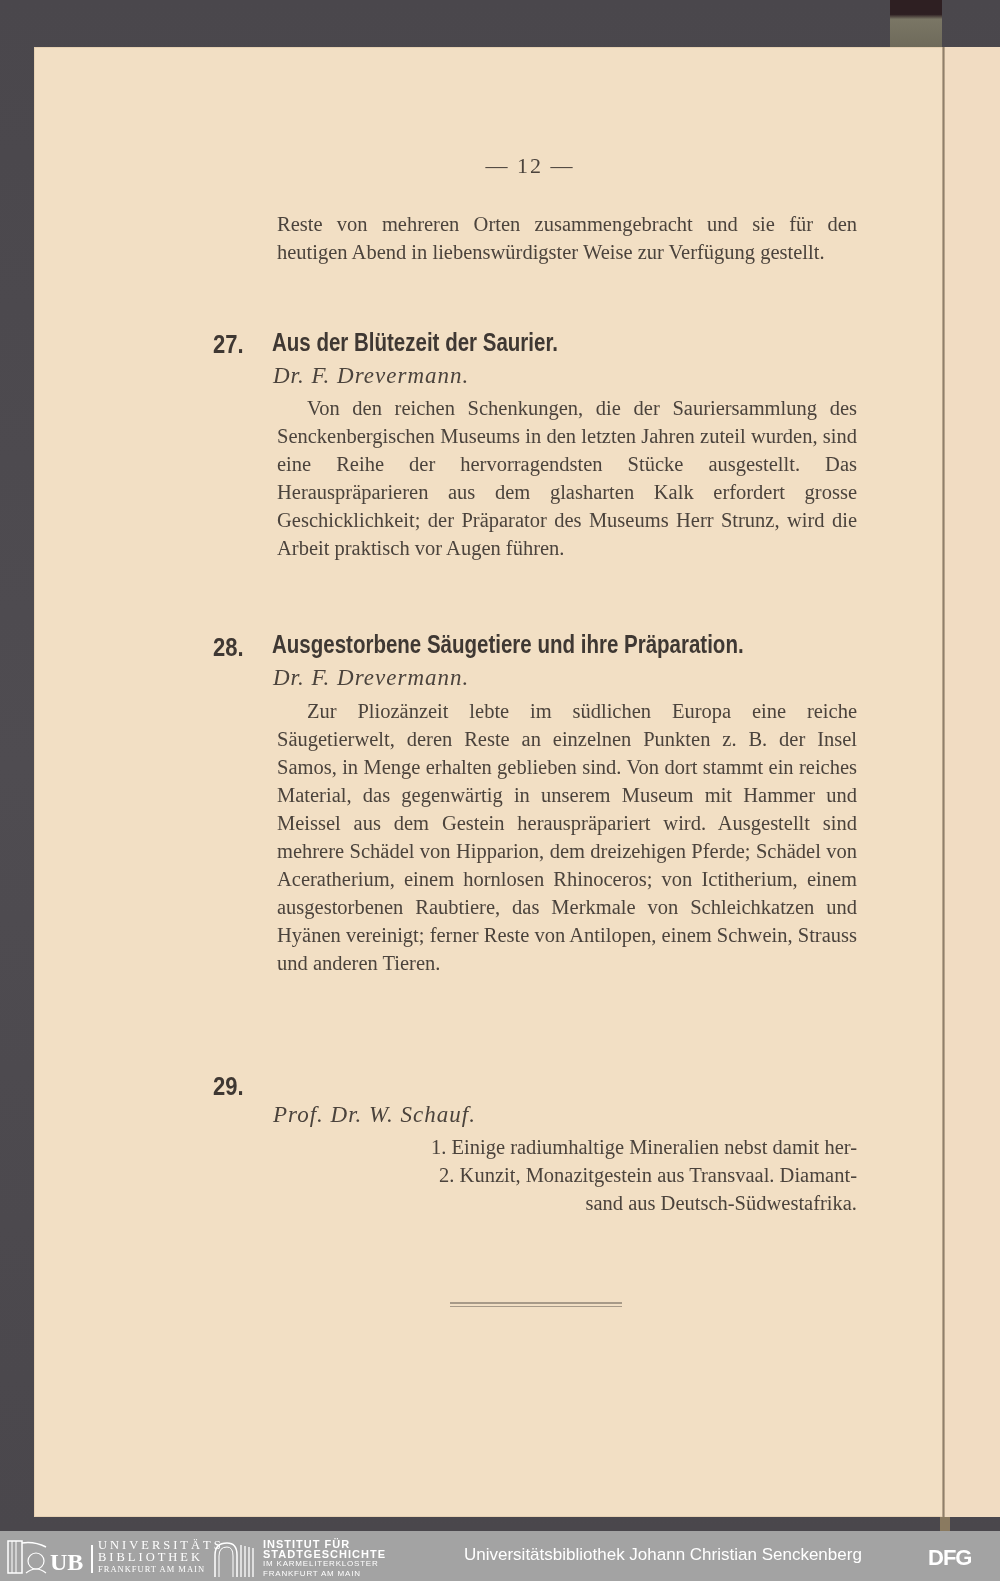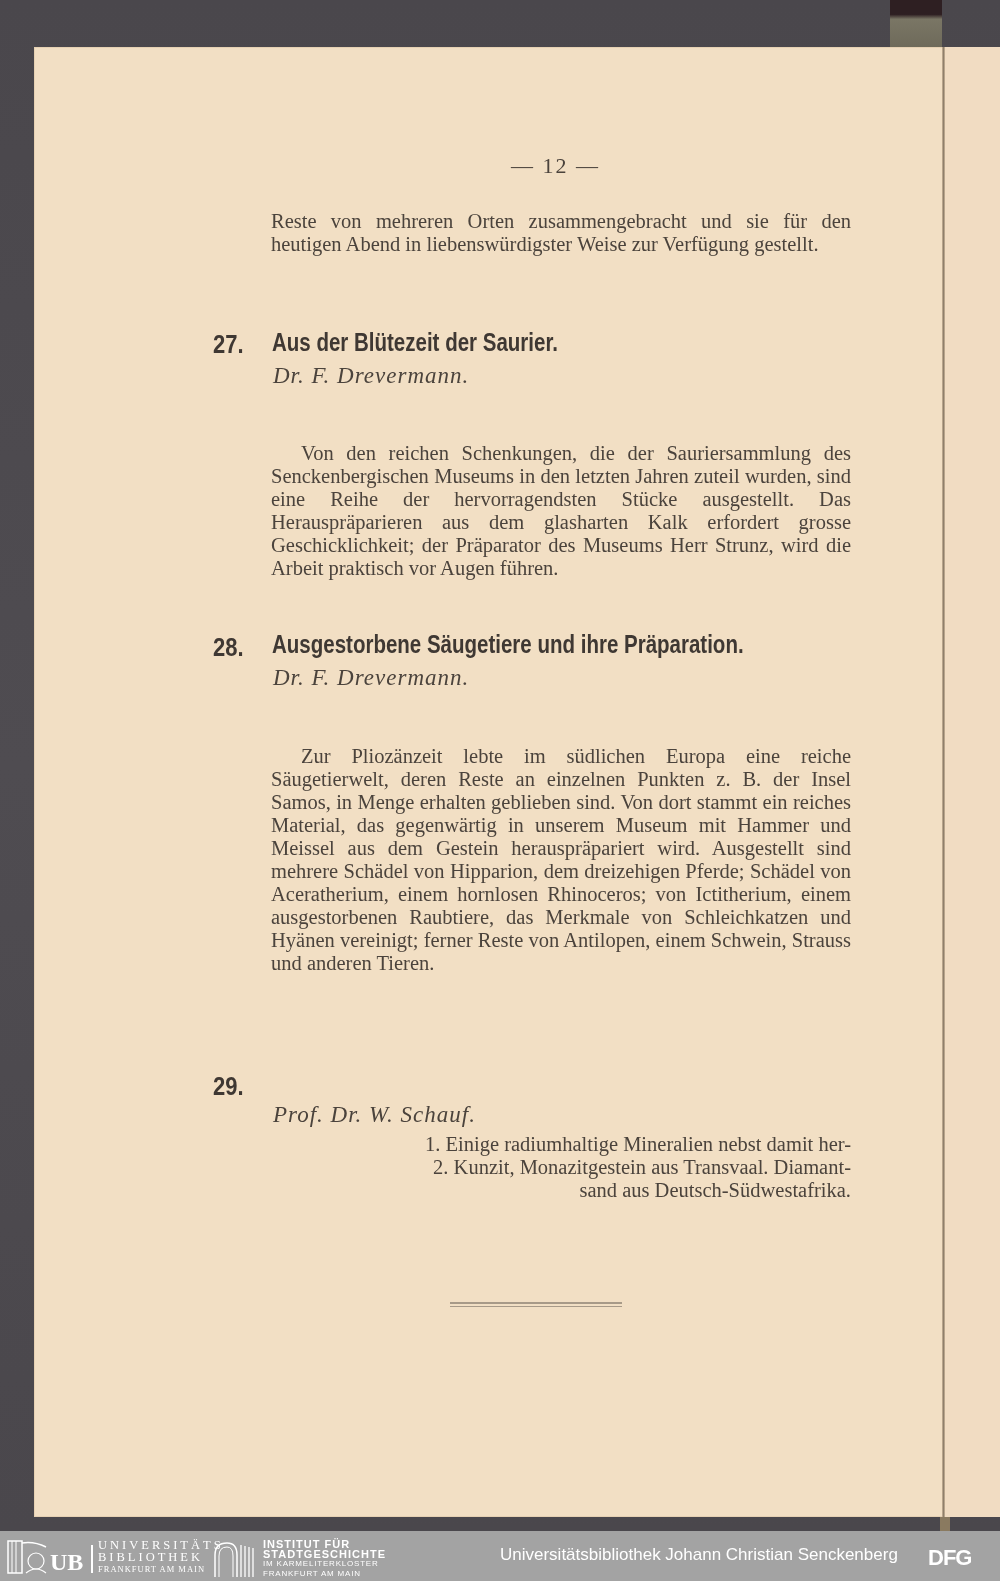--- a/index.html
+++ b/index.html
@@ -29,28 +29,28 @@
     background: linear-gradient(90deg, #cdb89c, #8f7f6b, #cdb89c);
   }
   .fold-bottom {
     position: absolute; left: 940px; top: 1517px; width: 10px; height: 14px;
     background: #8a7a60;
   }
   .text-serif { font-family: "Liberation Serif", "DejaVu Serif", serif; }
   .ink { color: #4b433c; }
 
   .page-number {
-    position: absolute; left: 460px; top: 153px; width: 140px; text-align: right;
+    position: absolute; left: 460px; top: 153px; width: 140px; text-align: center;
     font-size: 22px; letter-spacing: 2px;
   }
   .para {
-    position: absolute; left: 271px; width: 580px;
-    font-size: 20.5px; line-height: 23px; text-align: justify;
+    position: absolute; left: 277px; width: 580px;
+    font-size: 20.5px; line-height: 28px; text-align: justify;
   }
-  .para .first { text-indent: 30px; display: block; margin-top: 48px; }
+  .para .first { text-indent: 30px; display: block; }
   .item-num {
     position: absolute; left: 213px; font-size: 25px; font-weight: bold;
     font-family: "Liberation Sans", "DejaVu Sans", sans-serif;
     transform: scaleX(0.88); transform-origin: left center; color: #3f3833;
   }
   .item-title {
     position: absolute; left: 272px; font-size: 25px; font-weight: bold;
     font-family: "Liberation Sans", "DejaVu Sans", sans-serif;
     transform: scaleX(0.82); transform-origin: left center; white-space: nowrap; color: #3f3833;
   }
@@ -77,21 +77,21 @@
   .ub-text .small { font-size: 8.5px; letter-spacing: 1px; }
   .isg-logo { position: absolute; left: 213px; top: 10px; width: 44px; height: 36px; }
   .isg-text {
     position: absolute; left: 263px; top: 8px; font-family: "Liberation Sans", sans-serif;
     color: #fff; line-height: 10px;
   }
   .isg-text .big { font-size: 11px; font-weight: bold; letter-spacing: 1px; }
   .isg-text .small { font-size: 8px; letter-spacing: 0.8px; }
   .footer-library {
     position: absolute; left: 464px; top: 14px; font-family: "Liberation Sans", sans-serif;
-    font-size: 17px; color: #fff; margin-left: 36px;
+    font-size: 17px; color: #fff;
   }
   .dfg-logo {
     position: absolute; left: 928px; top: 14px; font-family: "Liberation Sans", sans-serif;
     font-weight: bold; font-size: 22px; color: #fff; letter-spacing: -1px;
   }
 </style>
 </head>
 <body>
 
 <div class="scan-bg"></div>

